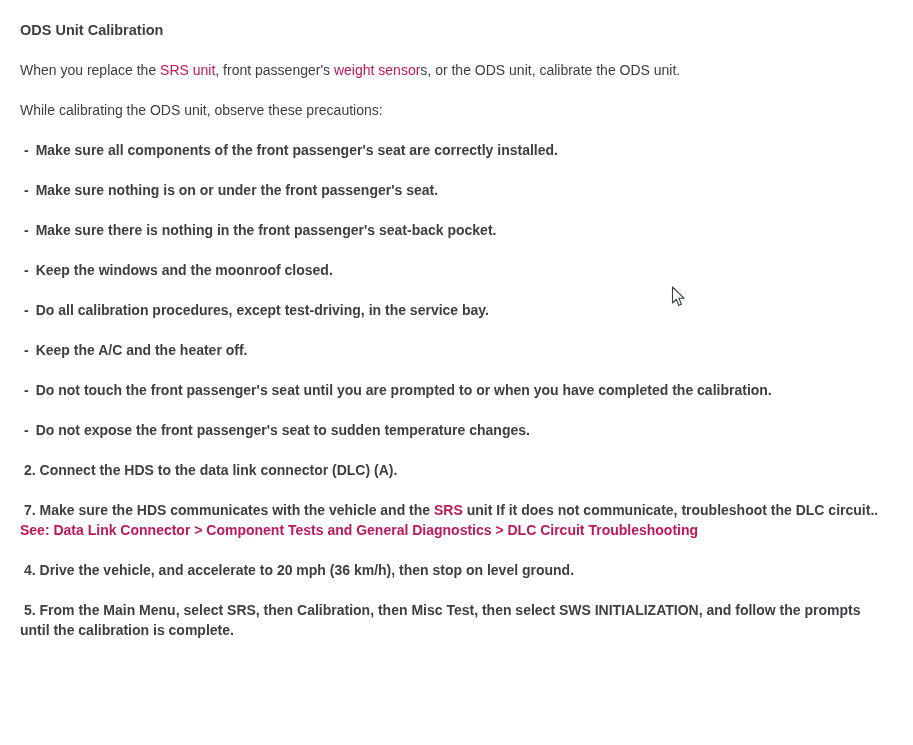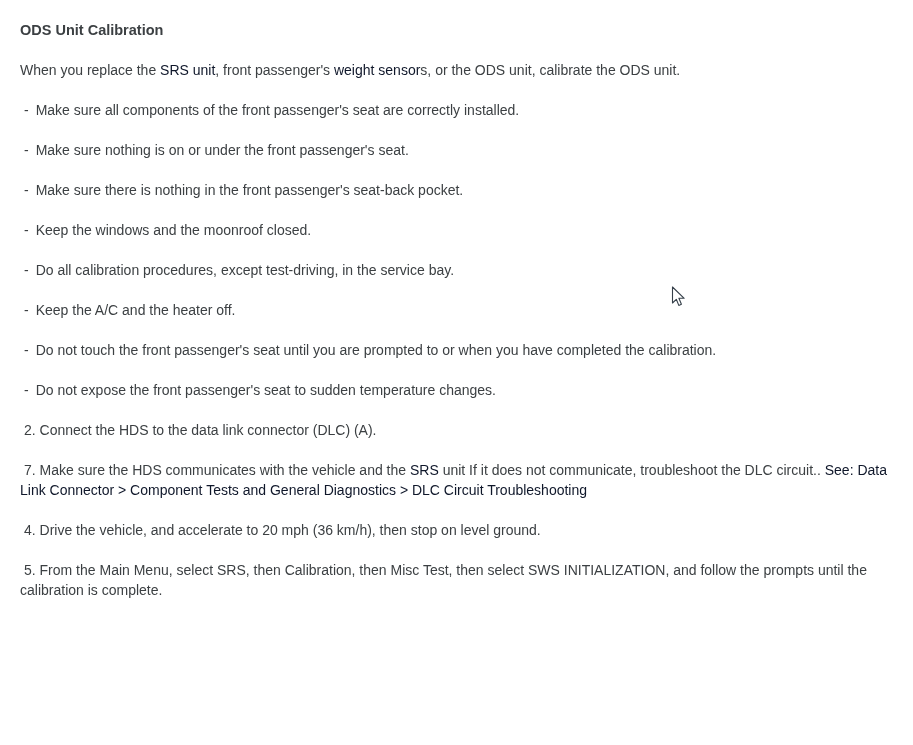--- a/index.html
+++ b/index.html
@@ -18,41 +18,42 @@
   .content {
     padding: 20px 24px 0 20px;
     max-width: 913px;
   }
   .block { margin: 0 0 20px 0; }
   .title {
     font-weight: bold;
     font-size: 14.5px;
     color: #3c4043;
   }
-  .indent { text-indent: 4px; }
+  .indent { text-indent: 4px; font-weight: bold; }
   .dash { margin-right: 7px; }
   a.link, a.link:visited {
-    color: #0f172a;
+    color: #be185d;
     text-decoration: none;
     cursor: pointer;
   }
   #cursor {
     position: absolute;
     pointer-events: none;
   }
 </style>
 </head>
 <body>
 
 <div class="content">
 
   <div class="block title">ODS Unit Calibration</div>
 
   <p class="block"><span>When you replace the </span><a class="link" href="#">SRS unit</a><span>, front passenger's </span><a class="link" href="#">weight sensor</a><span>s, or the ODS unit, calibrate the ODS unit.</span></p>
 
+  <p class="block">While calibrating the ODS unit, observe these precautions:</p>
 
   <div>
     <div class="block indent">
       <span class="dash">-</span><span>Make sure all components of the front passenger's seat are correctly installed.</span>
     </div>
     <div class="block indent">
       <span class="dash">-</span><span>Make sure nothing is on or under the front passenger's seat.</span>
     </div>
     <div class="block indent">
       <span class="dash">-</span><span>Make sure there is nothing in the front passenger's seat-back pocket.</span>

